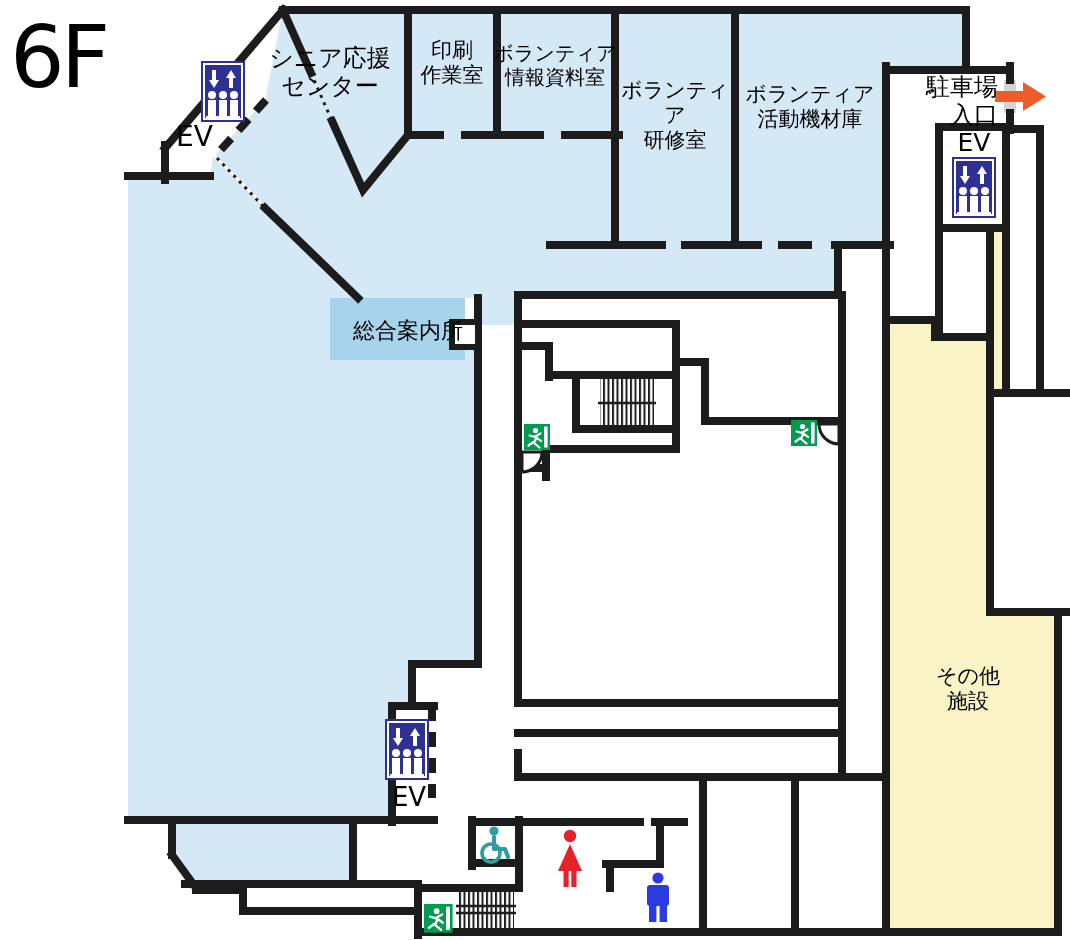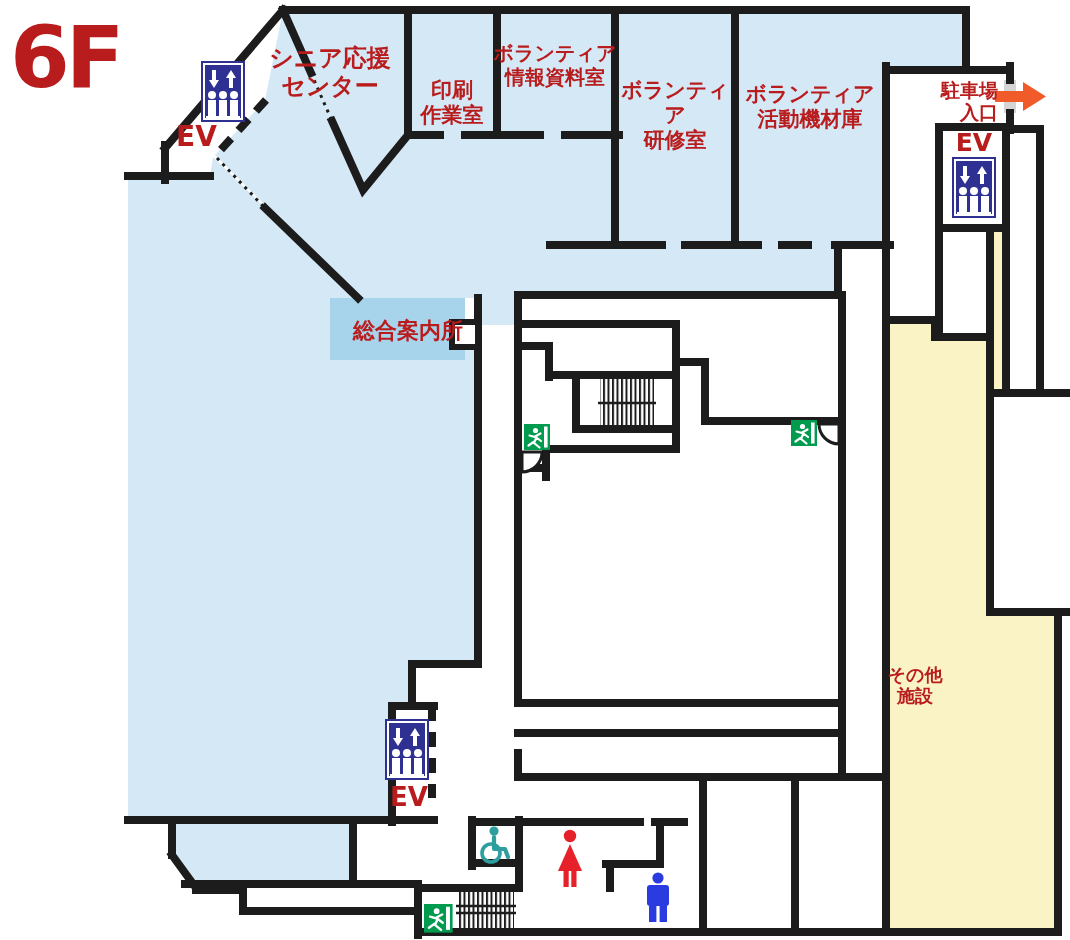--- a/index.html
+++ b/index.html
@@ -9,21 +9,21 @@
   .wall{stroke:var(--wall-black);fill:none;stroke-width:8;stroke-linecap:square;}
   .wall-dash{stroke:var(--wall-black);fill:none;stroke-width:8;stroke-linecap:butt;stroke-dasharray:15 11;}
   .door-dot{stroke:var(--wall-black);fill:none;stroke-width:3;stroke-dasharray:3 5;}
   .mid{stroke:var(--wall-black);stroke-width:2.6;}
   .f-room{fill:var(--room-blue);}
   .f-info{fill:var(--info-blue);}
   .f-yellow{fill:var(--facility-yellow);}
   .f-gray{fill:#d4d4d4;}
   .navy{fill:var(--elevator-navy);}
   .green{fill:var(--exit-green);}
-  .lbl{position:absolute;color:#b91c1c;font-weight:bold;line-height:1.18;
+  .lbl{position:absolute;color:#000000;font-weight:normal;line-height:1.18;
        white-space:pre-line;text-align:center;letter-spacing:0px;}
   .arc{fill:#fff;stroke:var(--wall-black);stroke-width:3;}
 </style>
 </head>
 <body>
 
 <div id="stage">
 
 <svg width="1070" height="940" viewBox="0 0 1070 940">
   <defs>
@@ -141,32 +141,32 @@
     <rect x="647" y="885" width="22" height="21" rx="3"></rect>
     <rect x="649" y="906" width="7.4" height="16"></rect>
     <rect x="659.6" y="906" width="7.4" height="16"></rect>
   </g>
 </svg>
 
 <div class="lbl" style="left:10px;top:14px;font-size:86px;letter-spacing:-4px;line-height:1;">6F</div>
 
 <div class="lbl" style="left:256px;top:44px;width:148px;font-size:24px;">シニア応援
 センター</div>
-<div class="lbl" style="left:406px;top:38px;width:92px;font-size:21px;margin-top:40px;">印刷
+<div class="lbl" style="left:406px;top:38px;width:92px;font-size:21px;">印刷
 作業室</div>
 <div class="lbl" style="left:492px;top:42px;width:126px;font-size:20px;">ボランティア
 情報資料室</div>
 <div class="lbl" style="left:613px;top:78px;width:124px;font-size:21px;">ボランティア
 研修室</div>
 <div class="lbl" style="left:730px;top:82px;width:160px;font-size:21px;">ボランティア
 活動機材庫</div>
 <div class="lbl" style="left:332px;top:318px;width:131px;font-size:22px;text-align:right;">総合案内所</div>
-<div class="lbl" style="left:852px;top:664px;width:126px;font-size:18px;">その他
+<div class="lbl" style="left:905px;top:664px;width:126px;font-size:21px;">その他
 施設</div>
 
-<div class="lbl" style="left:898px;top:74px;width:100px;font-size:19px;text-align:right;line-height:1.15;margin-top:6px;">駐車場
+<div class="lbl" style="left:898px;top:74px;width:100px;font-size:24px;text-align:right;line-height:1.15;">駐車場
 入口</div>
 
 <div class="lbl" style="left:176px;top:120px;font-size:28px;text-align:left;">EV</div>
 <div class="lbl" style="left:951px;top:128px;width:46px;font-size:25px;">EV</div>
 <div class="lbl" style="left:387px;top:782px;width:44px;font-size:26px;">EV</div>
 
 </div>
 
 </body></html>

